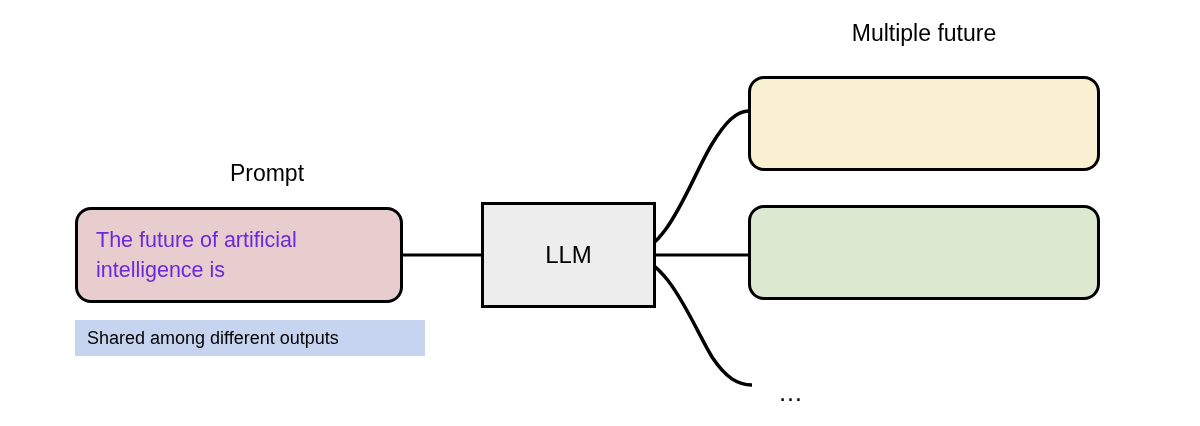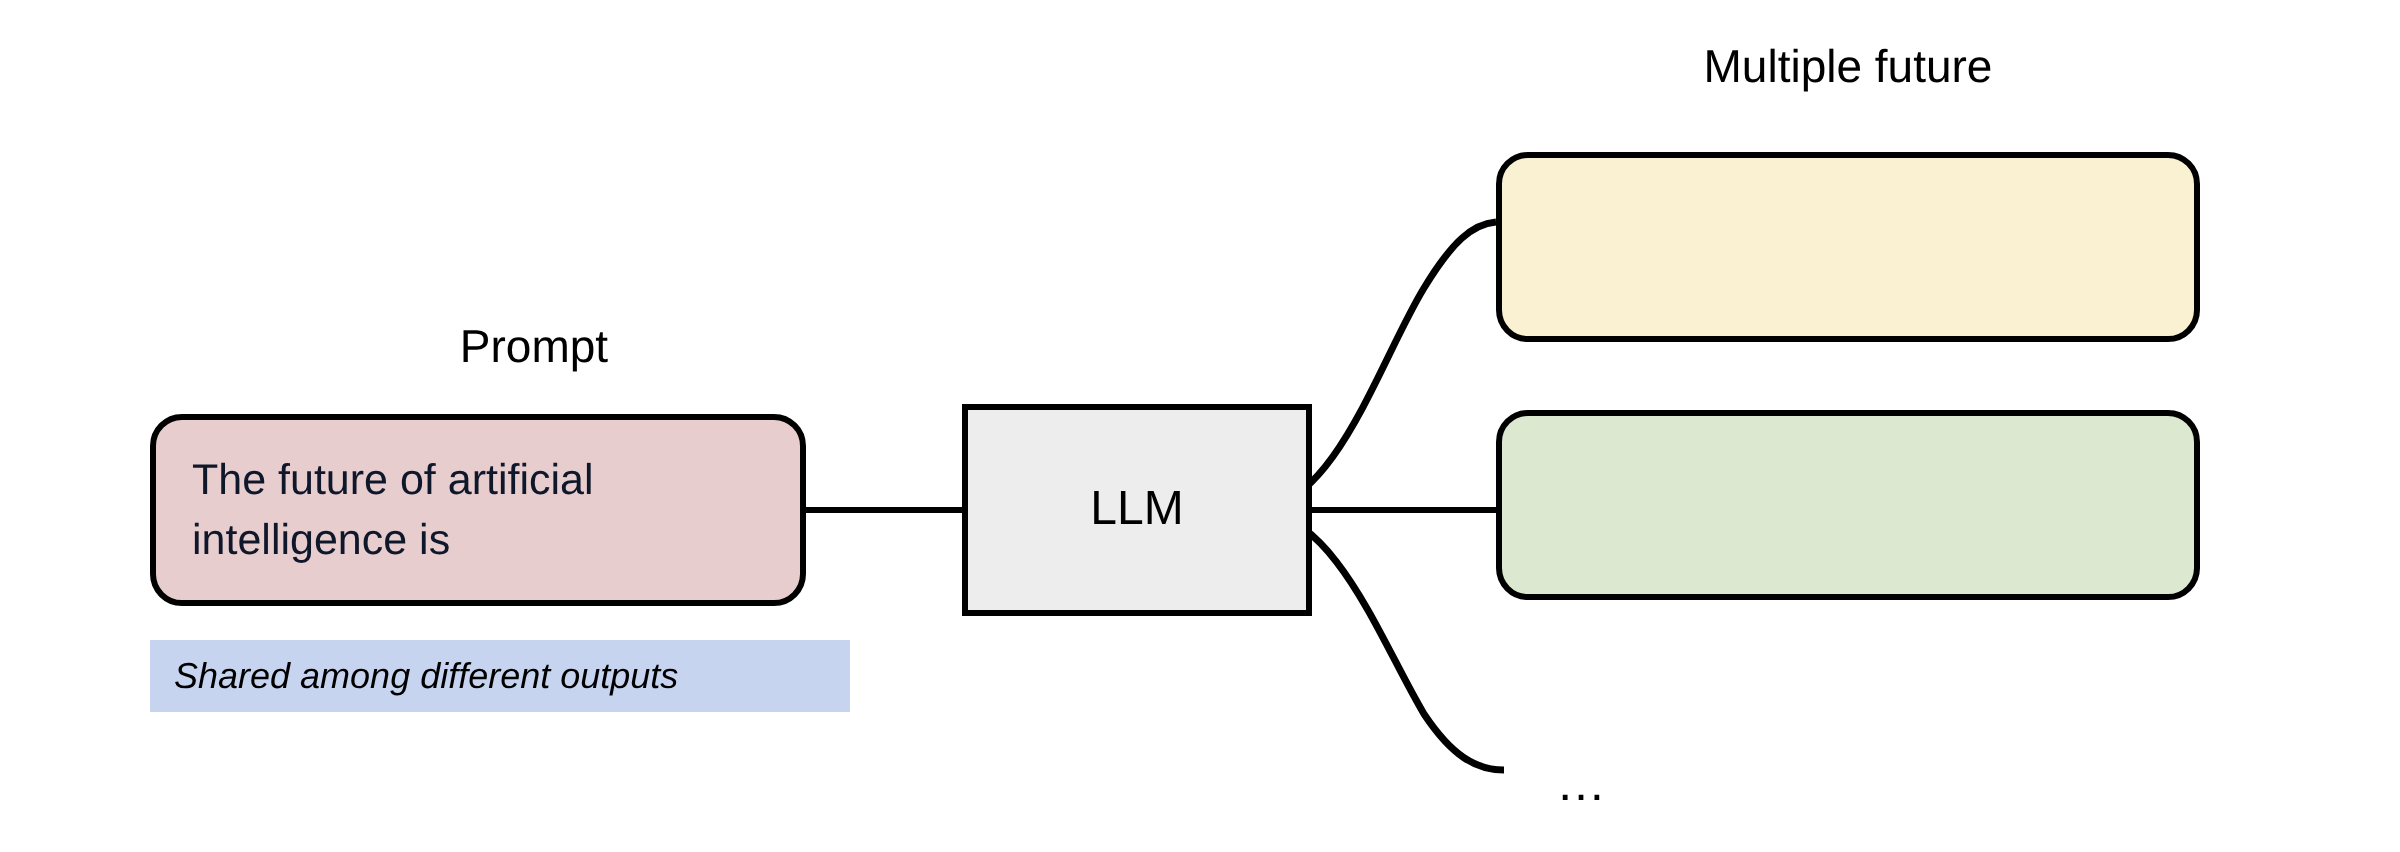--- a/index.html
+++ b/index.html
@@ -35,21 +35,21 @@
     width: 328px;
     height: 96px;
     background: #e7cdce;
     border-radius: 16px;
     align-items: center;
     padding: 0 18px;
   }
   .node-prompt .txt {
     font-size: 21.5px;
     line-height: 30px;
-    color: #0f172a;
+    color: #6d28d9;
     text-align: left;
     white-space: pre-line;
   }
   .node-llm {
     left: 481px;
     top: 202px;
     width: 175px;
     height: 106px;
     background: #ededed;
     border-radius: 0;
@@ -95,21 +95,20 @@
     width: 350px;
     height: 36px;
     background: #c6d4f0;
     display: flex;
     align-items: center;
     padding-left: 12px;
     box-sizing: border-box;
   }
   .note-box .txt {
     font-size: 18px;
-    font-style: italic;
     color: #000000;
     white-space: nowrap;
   }
   .ellipsis {
     position: absolute;
     left: 778px;
     top: 378px;
     font-size: 25px;
     letter-spacing: 2px;
     color: #000000;

